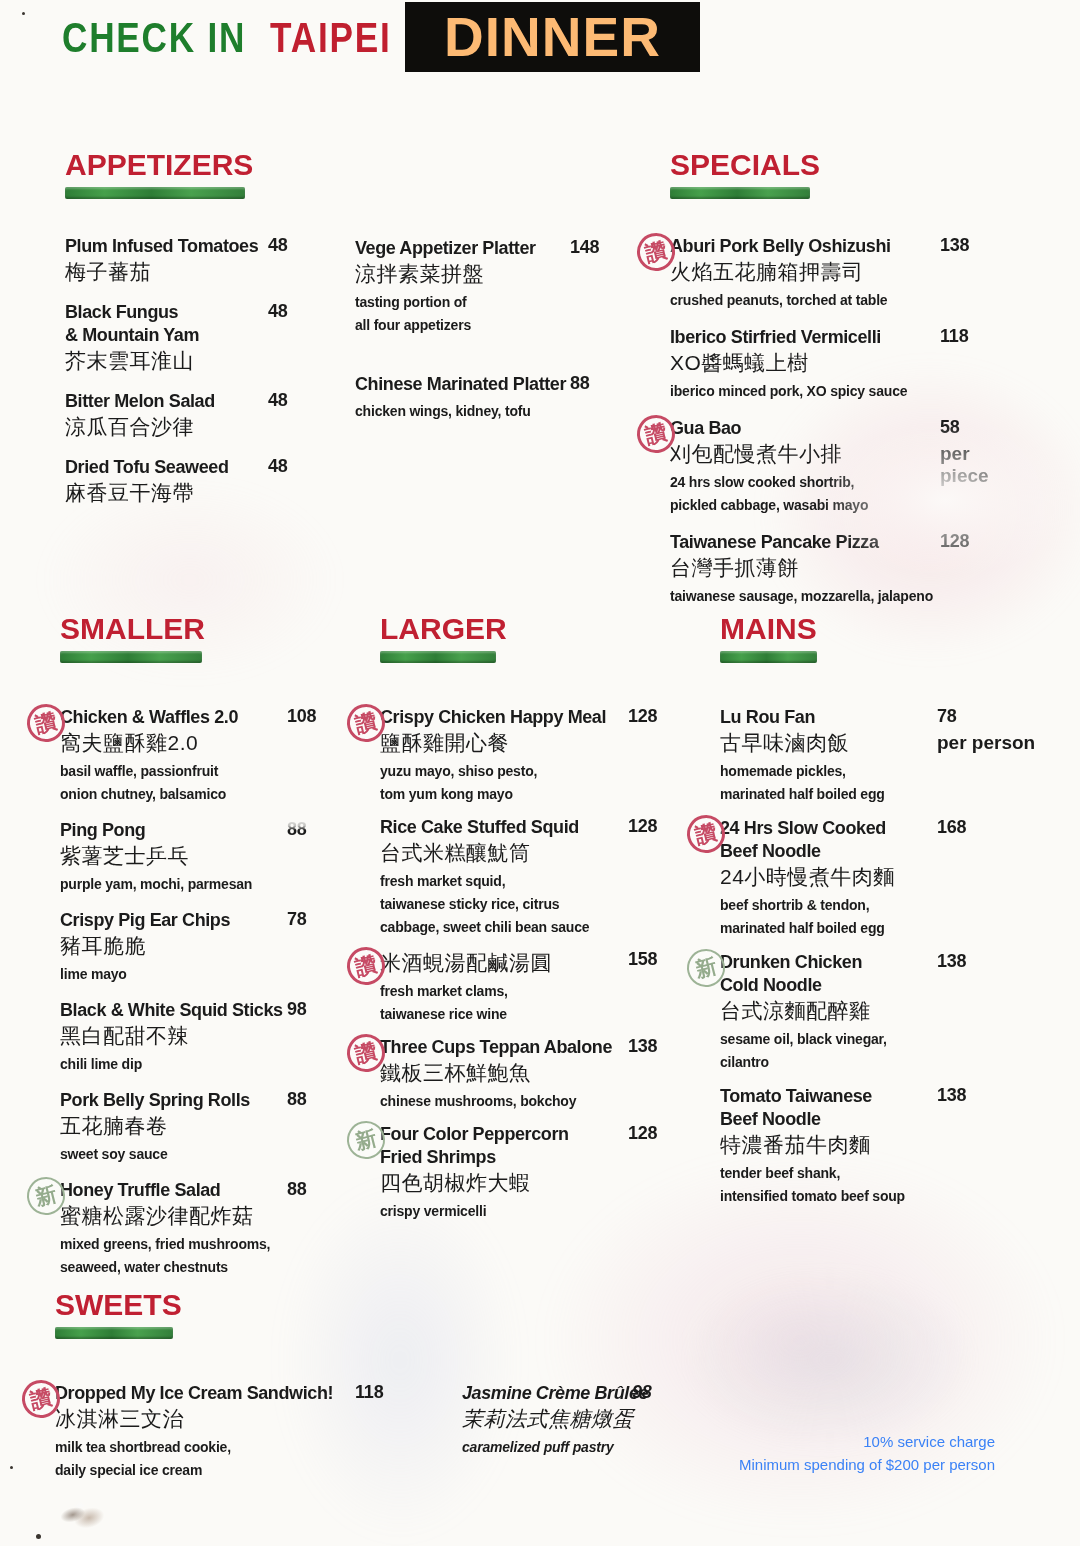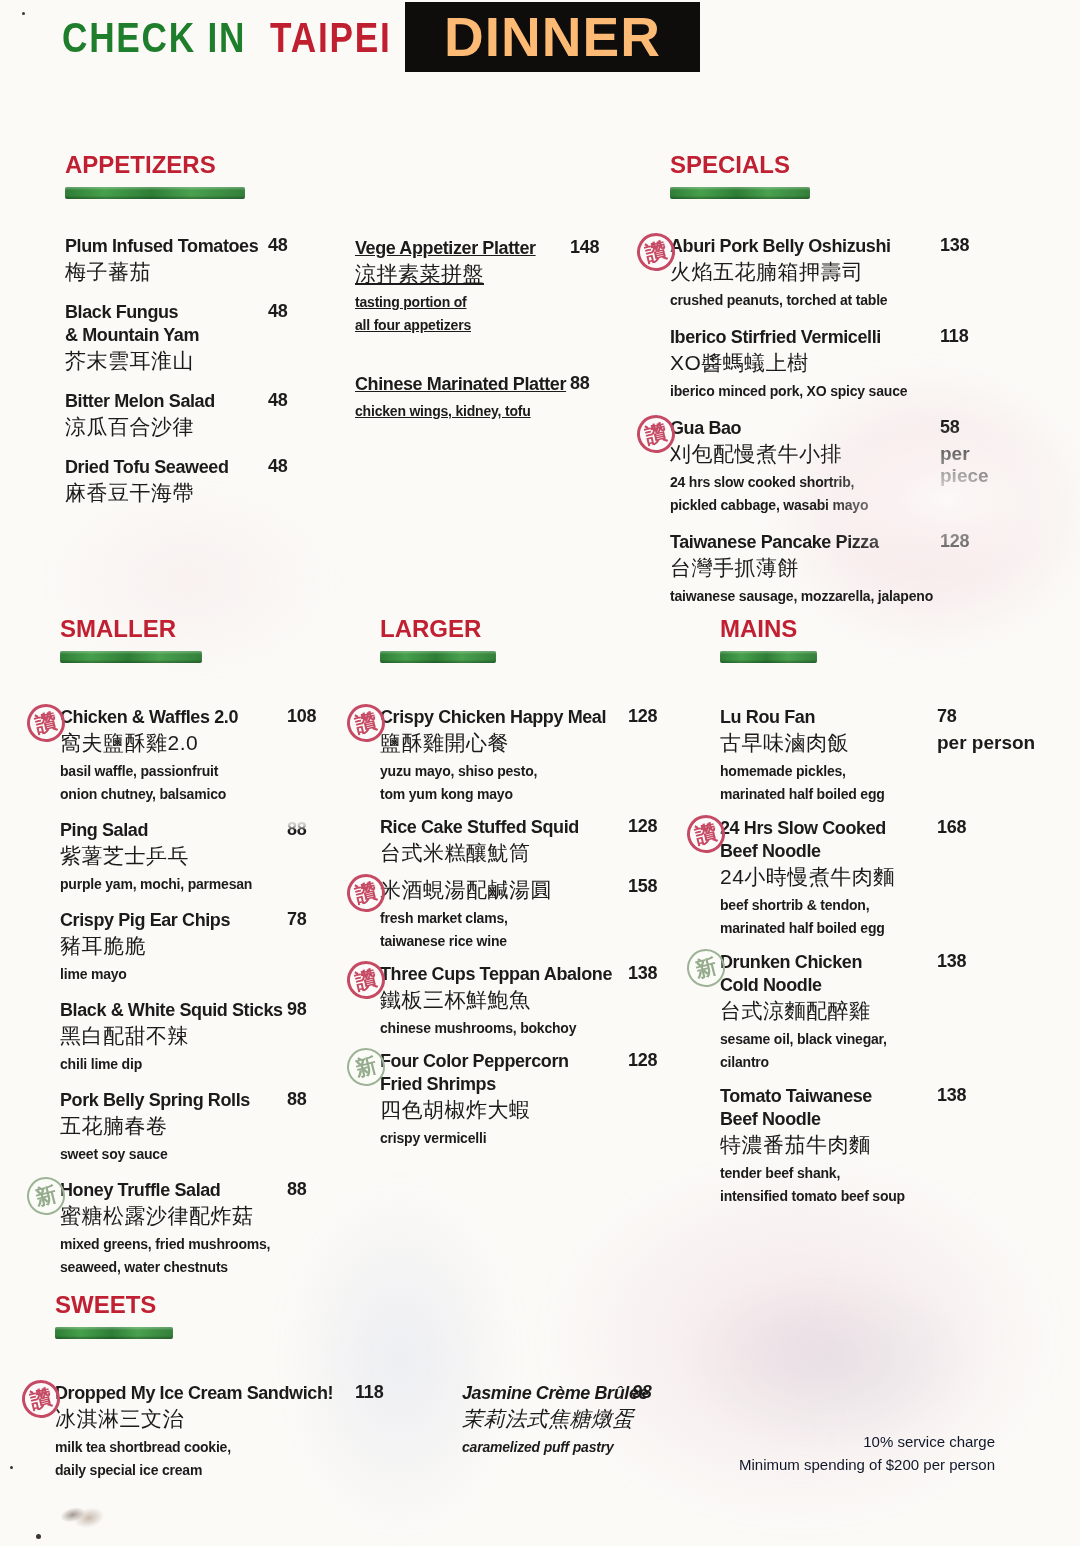--- a/index.html
+++ b/index.html
@@ -36,21 +36,21 @@
   
   .logo{position:absolute;left:62px;top:14px;white-space:nowrap;z-index:2;
     font-weight:700;font-size:40px;letter-spacing:2px;transform:scaleX(.88) scaleY(1.05);transform-origin:left top;}
   .logo .green{color:#1e7e2c;}
   .logo .red{color:#c01f2f;margin-left:14px;}
   .banner{position:absolute;left:405px;top:2px;width:295px;height:70px;background:#0e0d0b;z-index:2;
     display:flex;align-items:center;justify-content:center;}
   .banner .banner-text{color:#fdba74;font-size:55px;font-weight:700;letter-spacing:1px;}
   
   .sec{position:absolute;z-index:3;}
-  .sec-title{font-size:24px;line-height:34px;font-weight:700;color:#c02032;letter-spacing:0;}
+  .sec-title{font-size:30px;line-height:34px;font-weight:700;color:#c02032;letter-spacing:0;}
   .bar{height:12px;margin-top:5px;border-radius:2px;
     background:linear-gradient(90deg,#2e7d36,#46a04b 22%,#2e7d36 48%,#49a14e 70%,#337f3a 100%);
     box-shadow:inset 0 2px 2px rgba(255,255,255,.25), inset 0 -2px 2px rgba(0,0,0,.25);}
   .items{margin-top:36px;}
   .items.row2{margin-top:43px;}
   .sec-appetizers{left:65px;top:148px;width:300px;}
   .sec-appetizers .bar{width:180px;}
   .sec-app2{left:355px;top:237px;width:305px;}
   .sec-specials{left:670px;top:148px;width:345px;}
   .sec-specials .bar{width:140px;}
@@ -74,40 +74,40 @@
     mask-image:linear-gradient(180deg,rgba(0,0,0,.08) 0%,rgba(0,0,0,.25) 32%,#000 52%);}
   
   .sec-appetizers .price{left:203px;}
   .sec-app2 .price{left:215px;}
   .sec-specials .price,.sec-specials .price-note{left:270px;}
   .sec-smaller .price{left:227px;}
   .sec-larger .price{left:248px;}
   .sec-mains .price,.sec-mains .price-note{left:217px;}
   
   .sec-appetizers .item{margin-bottom:16px;}
-  .sec-app2 .item{margin-bottom:36px;text-decoration:underline;}
+  .sec-app2 .item{margin-bottom:36px;}
   .sec-specials .item{margin-bottom:14px;}
   .sec-smaller .item{margin-bottom:13px;}
   .sec-larger .item{margin-bottom:10px;}
   .sec-mains .item{margin-bottom:11px;}
   
   .sweets-items{position:relative;margin-top:43px;height:130px;}
   .sweet-1{position:absolute;left:0;top:0;width:340px;}
   .sweet-1 .price{left:300px;}
   .sweet-2{position:absolute;left:407px;top:0;width:300px;font-style:italic;}
   .sweet-2 .price{left:170px;}
   
   .stamp{position:absolute;left:-33px;top:-2px;width:38px;height:38px;border-radius:50%;
     display:flex;align-items:center;justify-content:center;
     font-size:21px;font-weight:700;transform:rotate(-14deg);box-sizing:border-box;}
   .stamp.zan{color:#c64a64;border:3px solid #c64a64;background:rgba(255,255,255,.25);}
   .stamp.xin{color:#94ab8c;border:2.5px solid #9db396;background:rgba(255,255,255,.2);}
   
   .footer{position:absolute;right:85px;top:1430px;text-align:right;z-index:3;
-    font-size:15px;line-height:23px;font-weight:500;color:#0f172a;letter-spacing:0;}
+    font-size:15px;line-height:23px;font-weight:500;color:#3b82f6;letter-spacing:0;}
 </style>
 </head>
 <body>
 
 <div class="wash wash-pink-right"></div>
 <div class="wash wash-pink-bottom"></div>
 <div class="wash wash-lavender"></div>
 <div class="wash wash-gray-sweets"></div>
 <div class="wash wash-pink-mid"></div>
 
@@ -203,21 +203,21 @@
   <div class="items row2">
     <div class="item">
       <span class="stamp zan">讚</span>
       <div class="name">Chicken &amp; Waffles 2.0</div>
       <div class="zh">窩夫鹽酥雞2.0</div>
       <div class="desc">basil waffle, passionfruit
 onion chutney, balsamico</div>
       <div class="price">108</div>
     </div>
     <div class="item">
-      <div class="name">Ping Salad</div>
+      <div class="name">Ping Pong</div>
       <div class="zh">紫薯芝士乒乓</div>
       <div class="desc">purple yam, mochi, parmesan</div>
       <div class="price degraded">88</div>
     </div>
     <div class="item">
       <div class="name">Crispy Pig Ear Chips</div>
       <div class="zh">豬耳脆脆</div>
       <div class="desc">lime mayo</div>
       <div class="price">78</div>
     </div>
@@ -252,20 +252,23 @@
       <span class="stamp zan">讚</span>
       <div class="name">Crispy Chicken Happy Meal</div>
       <div class="zh">鹽酥雞開心餐</div>
       <div class="desc">yuzu mayo, shiso pesto,
 tom yum kong mayo</div>
       <div class="price">128</div>
     </div>
     <div class="item">
       <div class="name">Rice Cake Stuffed Squid</div>
       <div class="zh">台式米糕釀魷筒</div>
+      <div class="desc">fresh market squid,
+taiwanese sticky rice, citrus
+cabbage, sweet chili bean sauce</div>
       <div class="price">128</div>
     </div>
     <div class="item">
       <span class="stamp zan">讚</span>
       <div class="zh">米酒蜆湯配鹹湯圓</div>
       <div class="desc">fresh market clams,
 taiwanese rice wine</div>
       <div class="price">158</div>
     </div>
     <div class="item">

